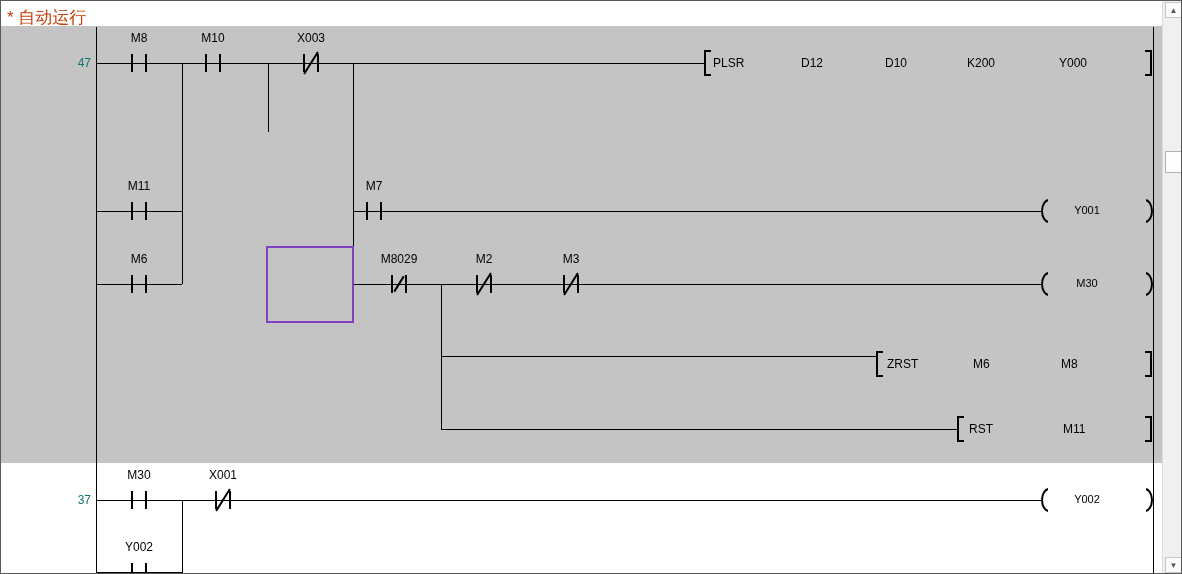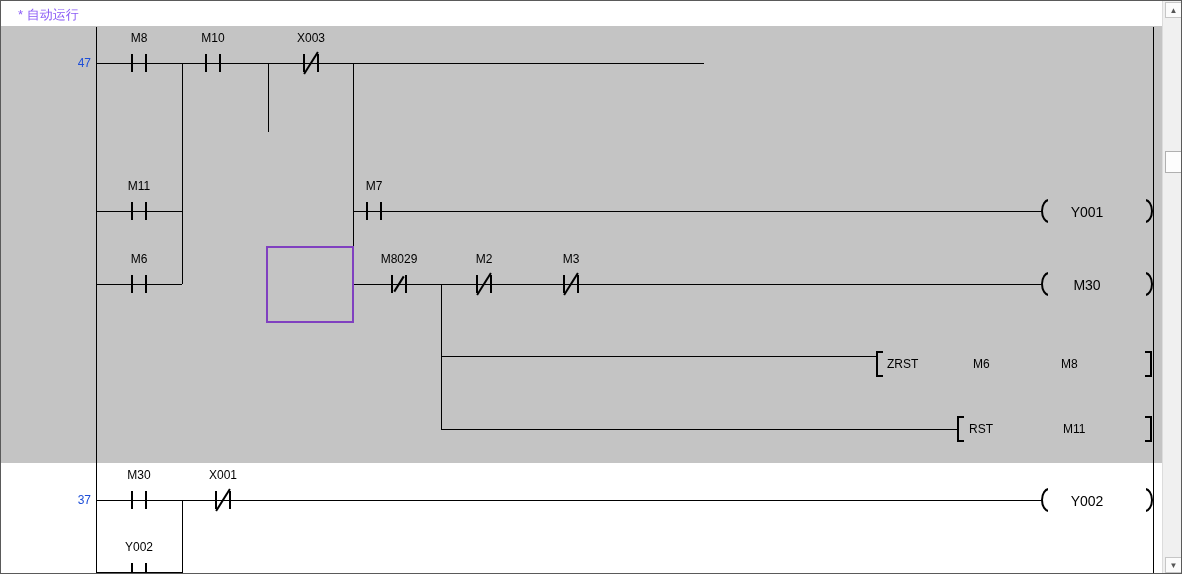--- a/index.html
+++ b/index.html
@@ -3,40 +3,40 @@
 <meta charset="utf-8">
 <style>
   * { margin:0; padding:0; box-sizing:border-box; }
   body { background:#888; }
   #screen {
     position:relative; width:1182px; height:574px; background:#ffffff;
     overflow:hidden; font-family:"Liberation Sans", sans-serif; color:#000;
     border:1px solid #5a5a5a;
   }
   .grayblk { position:absolute; left:0; top:25px; width:1161px; height:437px; background:#c4c4c4; }
-  .comment { position:absolute; left:17px; top:5px; font-size:13px; color:#8b5cf6; white-space:nowrap; }
-  .step { position:absolute; width:36px; text-align:right; font-size:12px; color:#1d4ed8; }
+  .comment { position:absolute; left:6px; top:5px; font-size:17px; color:#c2410c; white-space:nowrap; }
+  .step { position:absolute; width:36px; text-align:right; font-size:12px; color:#0f766e; }
 
   .wh, .wv { position:absolute; background:#000; }
   .wh { height:1px; }
   .wv { width:1px; }
 
   .contact { position:absolute; width:16px; height:18px; }
   .contact .cb { position:absolute; top:0; width:2px; height:18px; background:#000; }
   .cb.l { left:0; } .cb.r { left:14px; }
   .contact .dlbl { position:absolute; left:50%; top:-23px; transform:translateX(-50%);
                    font-size:12px; white-space:nowrap; color:#000; }
   .contact .ns { position:absolute; left:7px; top:-4px; width:2px; height:26px; background:#000; transform:rotate(32deg); }
   .contact .ps { position:absolute; left:7px; top:0; width:2px; height:18px; background:#000; transform:rotate(32deg); }
 
   .coil { position:absolute; left:1040px; width:112px; height:24px; }
   .arc { position:absolute; top:0; width:16px; height:24px; border:2px solid #000; border-radius:50%; }
   .arc.l { left:0; clip-path:inset(0 56% 0 0); }
   .arc.r { right:0; clip-path:inset(0 0 0 56%); }
-  .coil .clbl { position:absolute; left:6px; top:5px; width:80px; text-align:center; font-size:14px; }
+  .coil .clbl { position:absolute; left:6px; top:5px; width:80px; text-align:center; font-size:11px; }
 
   .instr { position:absolute; height:26px; }
   .brk { position:absolute; top:0; width:7px; height:26px; border:2px solid #000; background:transparent; }
   .brk.l { left:0; border-right:none; }
   .brk.r { right:0; border-left:none; }
   .instr span { position:absolute; top:6px; font-size:12px; white-space:nowrap; }
 
   .cursor { position:absolute; left:265px; top:245px; width:88px; height:77px; border:2px solid #8040c0; }
 
   .sb { position:absolute; left:1161px; top:0; width:21px; height:574px; background:#f0f0f0; border-left:1px solid #dcdcdc; }
@@ -118,20 +118,29 @@
     <div class="ns"></div>
     <div class="dlbl">M2</div>
   </div>
   <div class="contact" style="left:562px;top:274px">
     <div class="cb l"></div>
     <div class="cb r"></div>
     <div class="ns"></div>
     <div class="dlbl">M3</div>
   </div>
 
+  <div class="instr" style="left:703px;top:49px;width:448px">
+    <div class="brk l"></div>
+    <span style="left:9px">PLSR</span>
+    <span style="left:97px">D12</span>
+    <span style="left:181px">D10</span>
+    <span style="left:263px">K200</span>
+    <span style="left:355px">Y000</span>
+    <div class="brk r"></div>
+  </div>
 
   <div class="coil" style="top:198px">
     <div class="arc l"></div>
     <div class="arc r"></div>
     <div class="clbl">Y001</div>
   </div>
 
   <div class="coil" style="top:271px">
     <div class="arc l"></div>
     <div class="arc r"></div>

